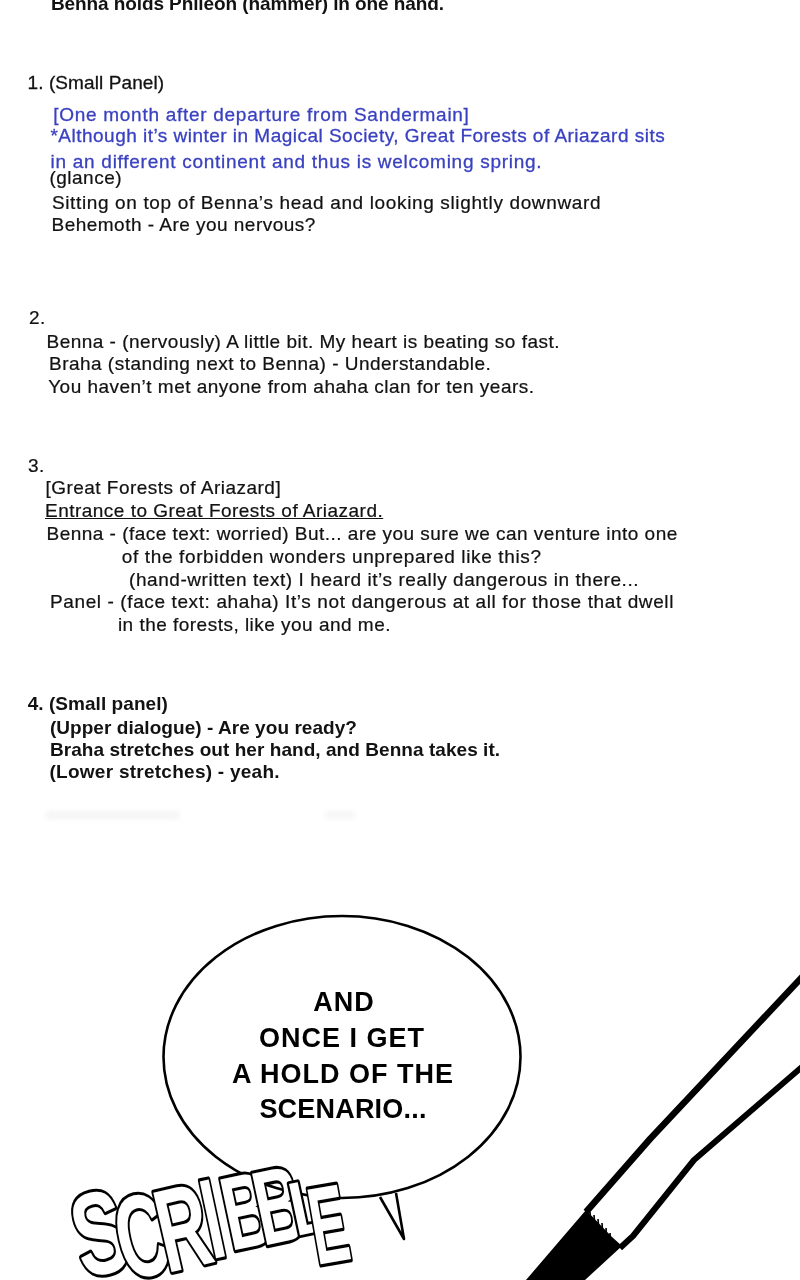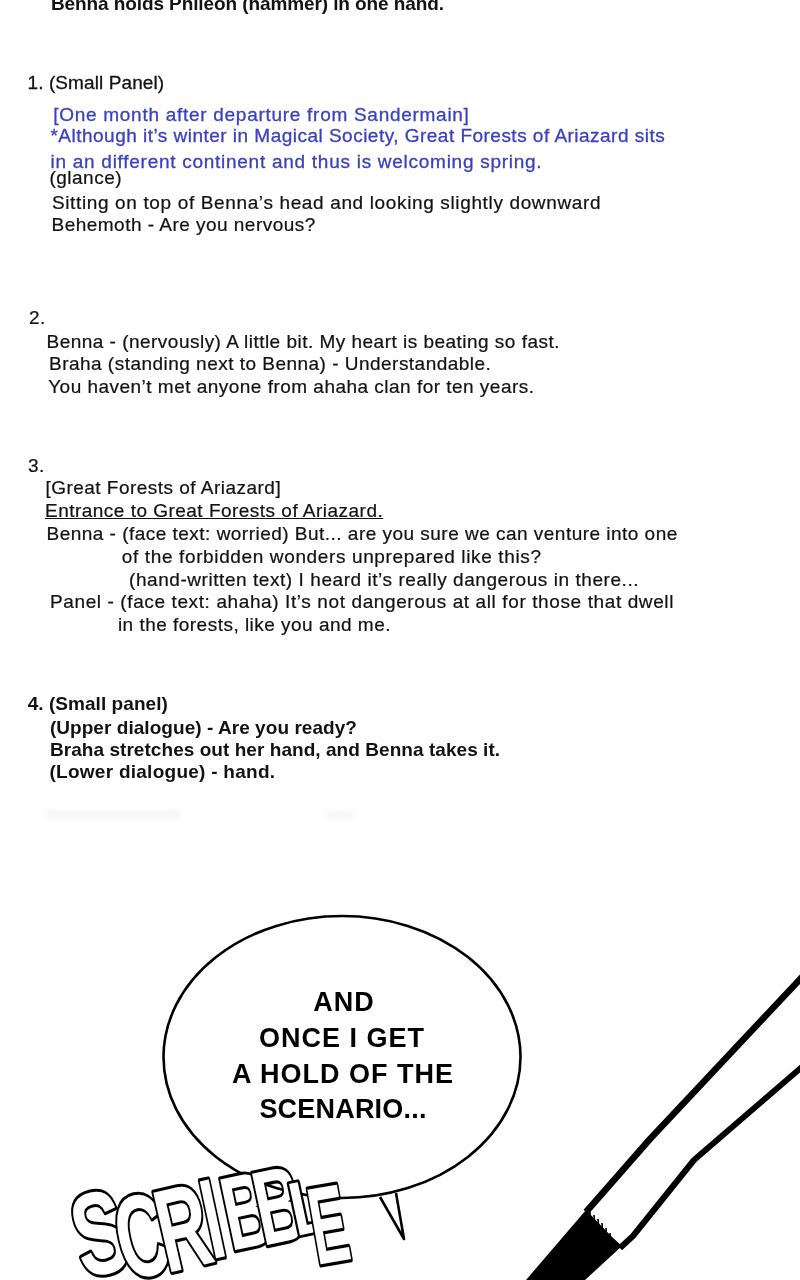--- a/index.html
+++ b/index.html
@@ -36,21 +36,21 @@
 <div class="ln" style="left:45px;top:500.2px;text-decoration:underline;">Entrance to Great Forests of Ariazard.</div>
 <div class="ln" style="left:46.5px;top:523px;">Benna - (face text: worried) But... are you sure we can venture into one</div>
 <div class="ln" style="left:121.8px;top:545.8px;letter-spacing:0.63px;">of the forbidden wonders unprepared like this?</div>
 <div class="ln" style="left:129px;top:568.6px;letter-spacing:0.56px;">(hand-written text) I heard it’s really dangerous in there...</div>
 <div class="ln" style="left:50px;top:591.4px;letter-spacing:0.61px;">Panel - (face text: ahaha) It’s not dangerous at all for those that dwell</div>
 <div class="ln" style="left:117.9px;top:614.2px;">in the forests, like you and me.</div>
 
 <div class="ln b" style="left:27.7px;top:693.3px;">4. (Small panel)</div>
 <div class="ln b" style="left:49.9px;top:716.5px;">(Upper dialogue) - Are you ready?</div>
 <div class="ln b" style="left:50px;top:738.6px;">Braha stretches out her hand, and Benna takes it.</div>
-<div class="ln b" style="left:49.5px;top:761.1px;letter-spacing:0.26px;">(Lower dialogue) - hand.</div>
+<div class="ln b" style="left:49.5px;top:761.1px;letter-spacing:0.26px;">(Lower stretches) - yeah.</div>
 
 <div style="position:absolute;left:45px;top:811px;width:135px;height:8px;background:#f5f5f5;border-radius:4px;filter:blur(2.5px);"></div>
 <div style="position:absolute;left:325px;top:811px;width:30px;height:8px;background:#f6f6f6;border-radius:4px;filter:blur(2.5px);"></div>
 
 <svg class="art" width="800" height="1280" viewBox="0 0 800 1280">
 
   <ellipse cx="342" cy="1057" rx="178.5" ry="141" fill="#ffffff" stroke="#000000" stroke-width="2.6"></ellipse>
 
   <path d="M380,1197 L404,1239 L396,1193" fill="#ffffff" stroke="#000000" stroke-width="2.6" stroke-linejoin="round"></path>
 

